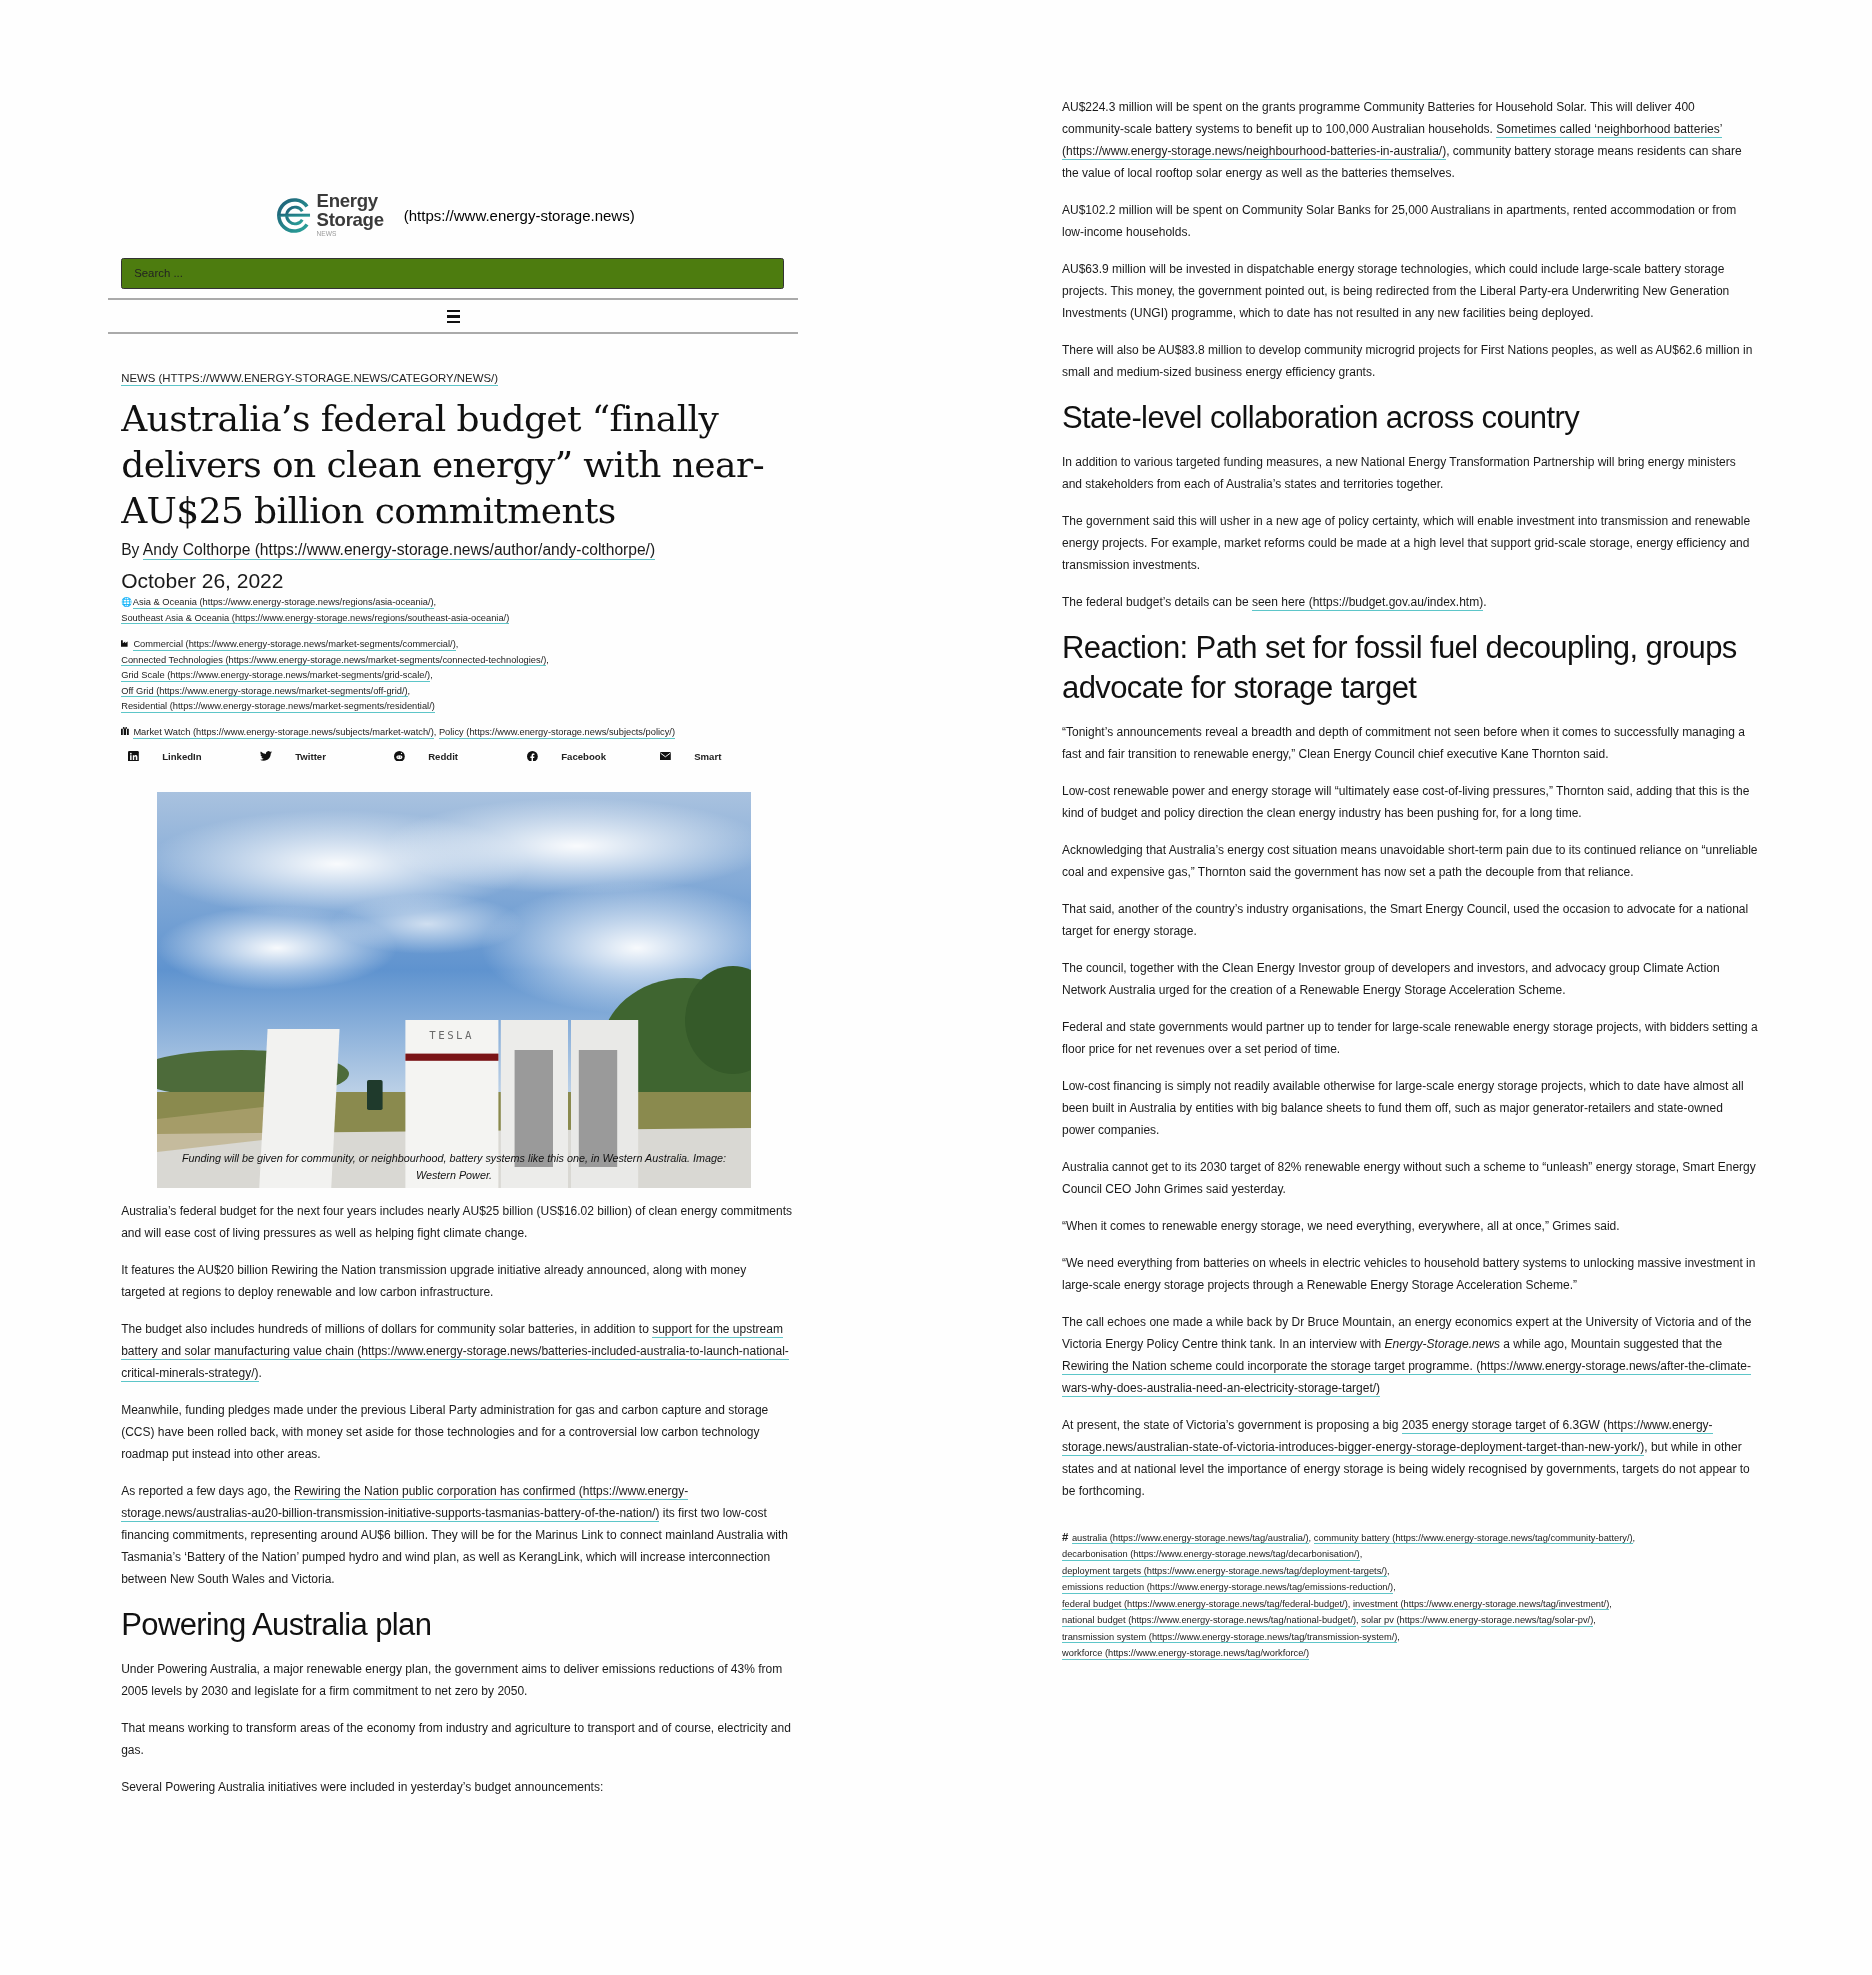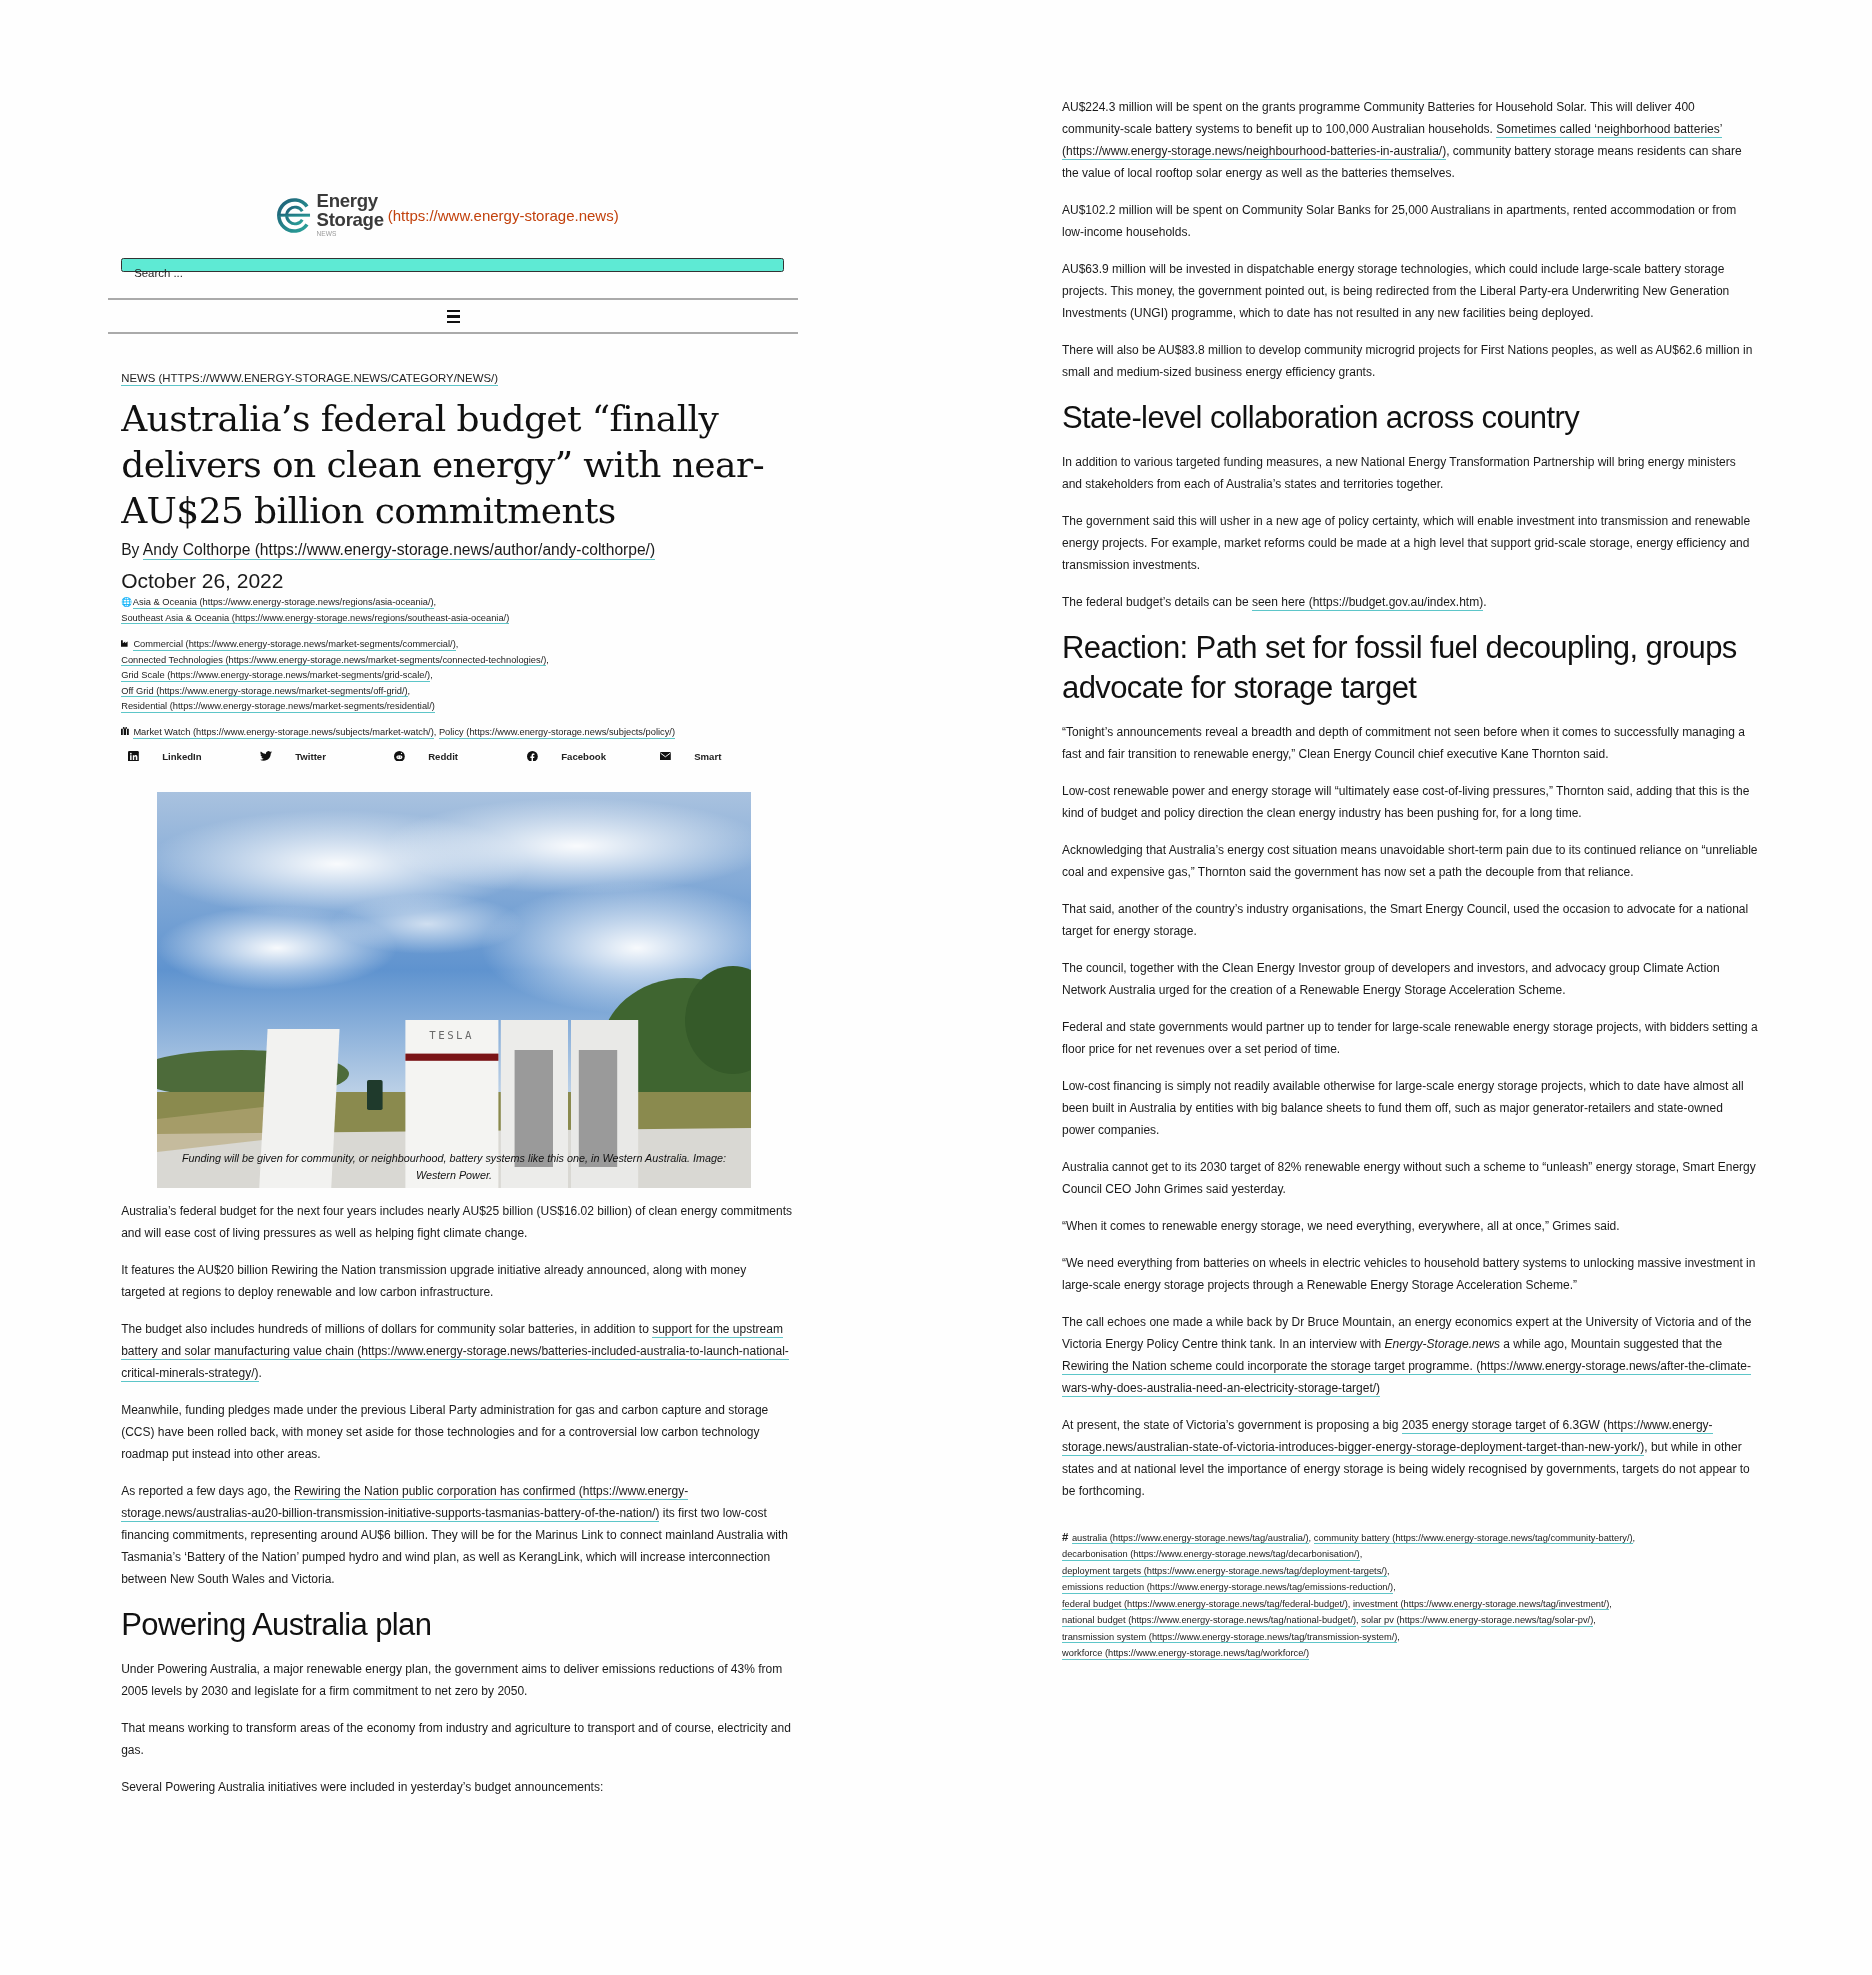--- a/index.html
+++ b/index.html
@@ -9,24 +9,24 @@
   .lnk { border-bottom: 1.8px solid #5cc5c8; padding-bottom: 0.6px; }
   .col-left { position: absolute; left: 108px; top: 0; width: 690px; }
   .col-right { position: absolute; left: 1062px; top: 96px; width: 696px; }
 
   
   .brand { position: absolute; left: 168px; top: 192px; display: flex; align-items: center; }
   .logo-mark { width: 37px; height: 37px; }
   .logo-text { margin-left: 3.6px; line-height: 18.6px; }
   .logo-text .w { font-size: 18.6px; font-weight: bold; color: #3a3a3a; display: block; letter-spacing: -0.3px; }
   .logo-text .n { font-size: 6.6px; color: #9a9a9a; display: block; line-height: 8.4px; margin-top: 1.2px; }
-  .brand-url { font-size: 15px; color: #c2410c; margin-left: 4px; }
-  .search { position: absolute; left: 13.2px; top: 258px; width: 663px; height: 14px;
+  .brand-url { font-size: 15px; color: #000000; margin-left: 20px; }
+  .search { position: absolute; left: 13.2px; top: 258px; width: 663px; height: 31px;
             border: 1.8px solid #333; border-radius: 2.4px; box-sizing: border-box;
-            font-size: 11.4px; padding: 0 12px; line-height: 28px; color: #222; background: #5eead4; }
+            font-size: 11.4px; padding: 0 12px; line-height: 28px; color: #222; background: #4d7c0f; }
   .rule { position: absolute; left: 0; width: 690px; height: 1.8px; background: #aaa; }
   .menu-icon { position: absolute; left: 339px; top: 310px; width: 13.2px; }
   .menu-icon span { display: block; height: 2.4px; background: #111; margin-bottom: 3px; }
 
   
   .cat { position: absolute; left: 13.2px; top: 372px; font-size: 11.4px; color: #222; }
   h1.title { position: absolute; left: 13.2px; top: 396px; width: 660px; margin: 0;
              font-family: "DejaVu Serif", serif; font-weight: normal; font-size: 36px;
              line-height: 46px; color: #111; letter-spacing: -0.6px; }
   .byline { position: absolute; left: 13.2px; top: 541px; font-size: 15.6px; }

